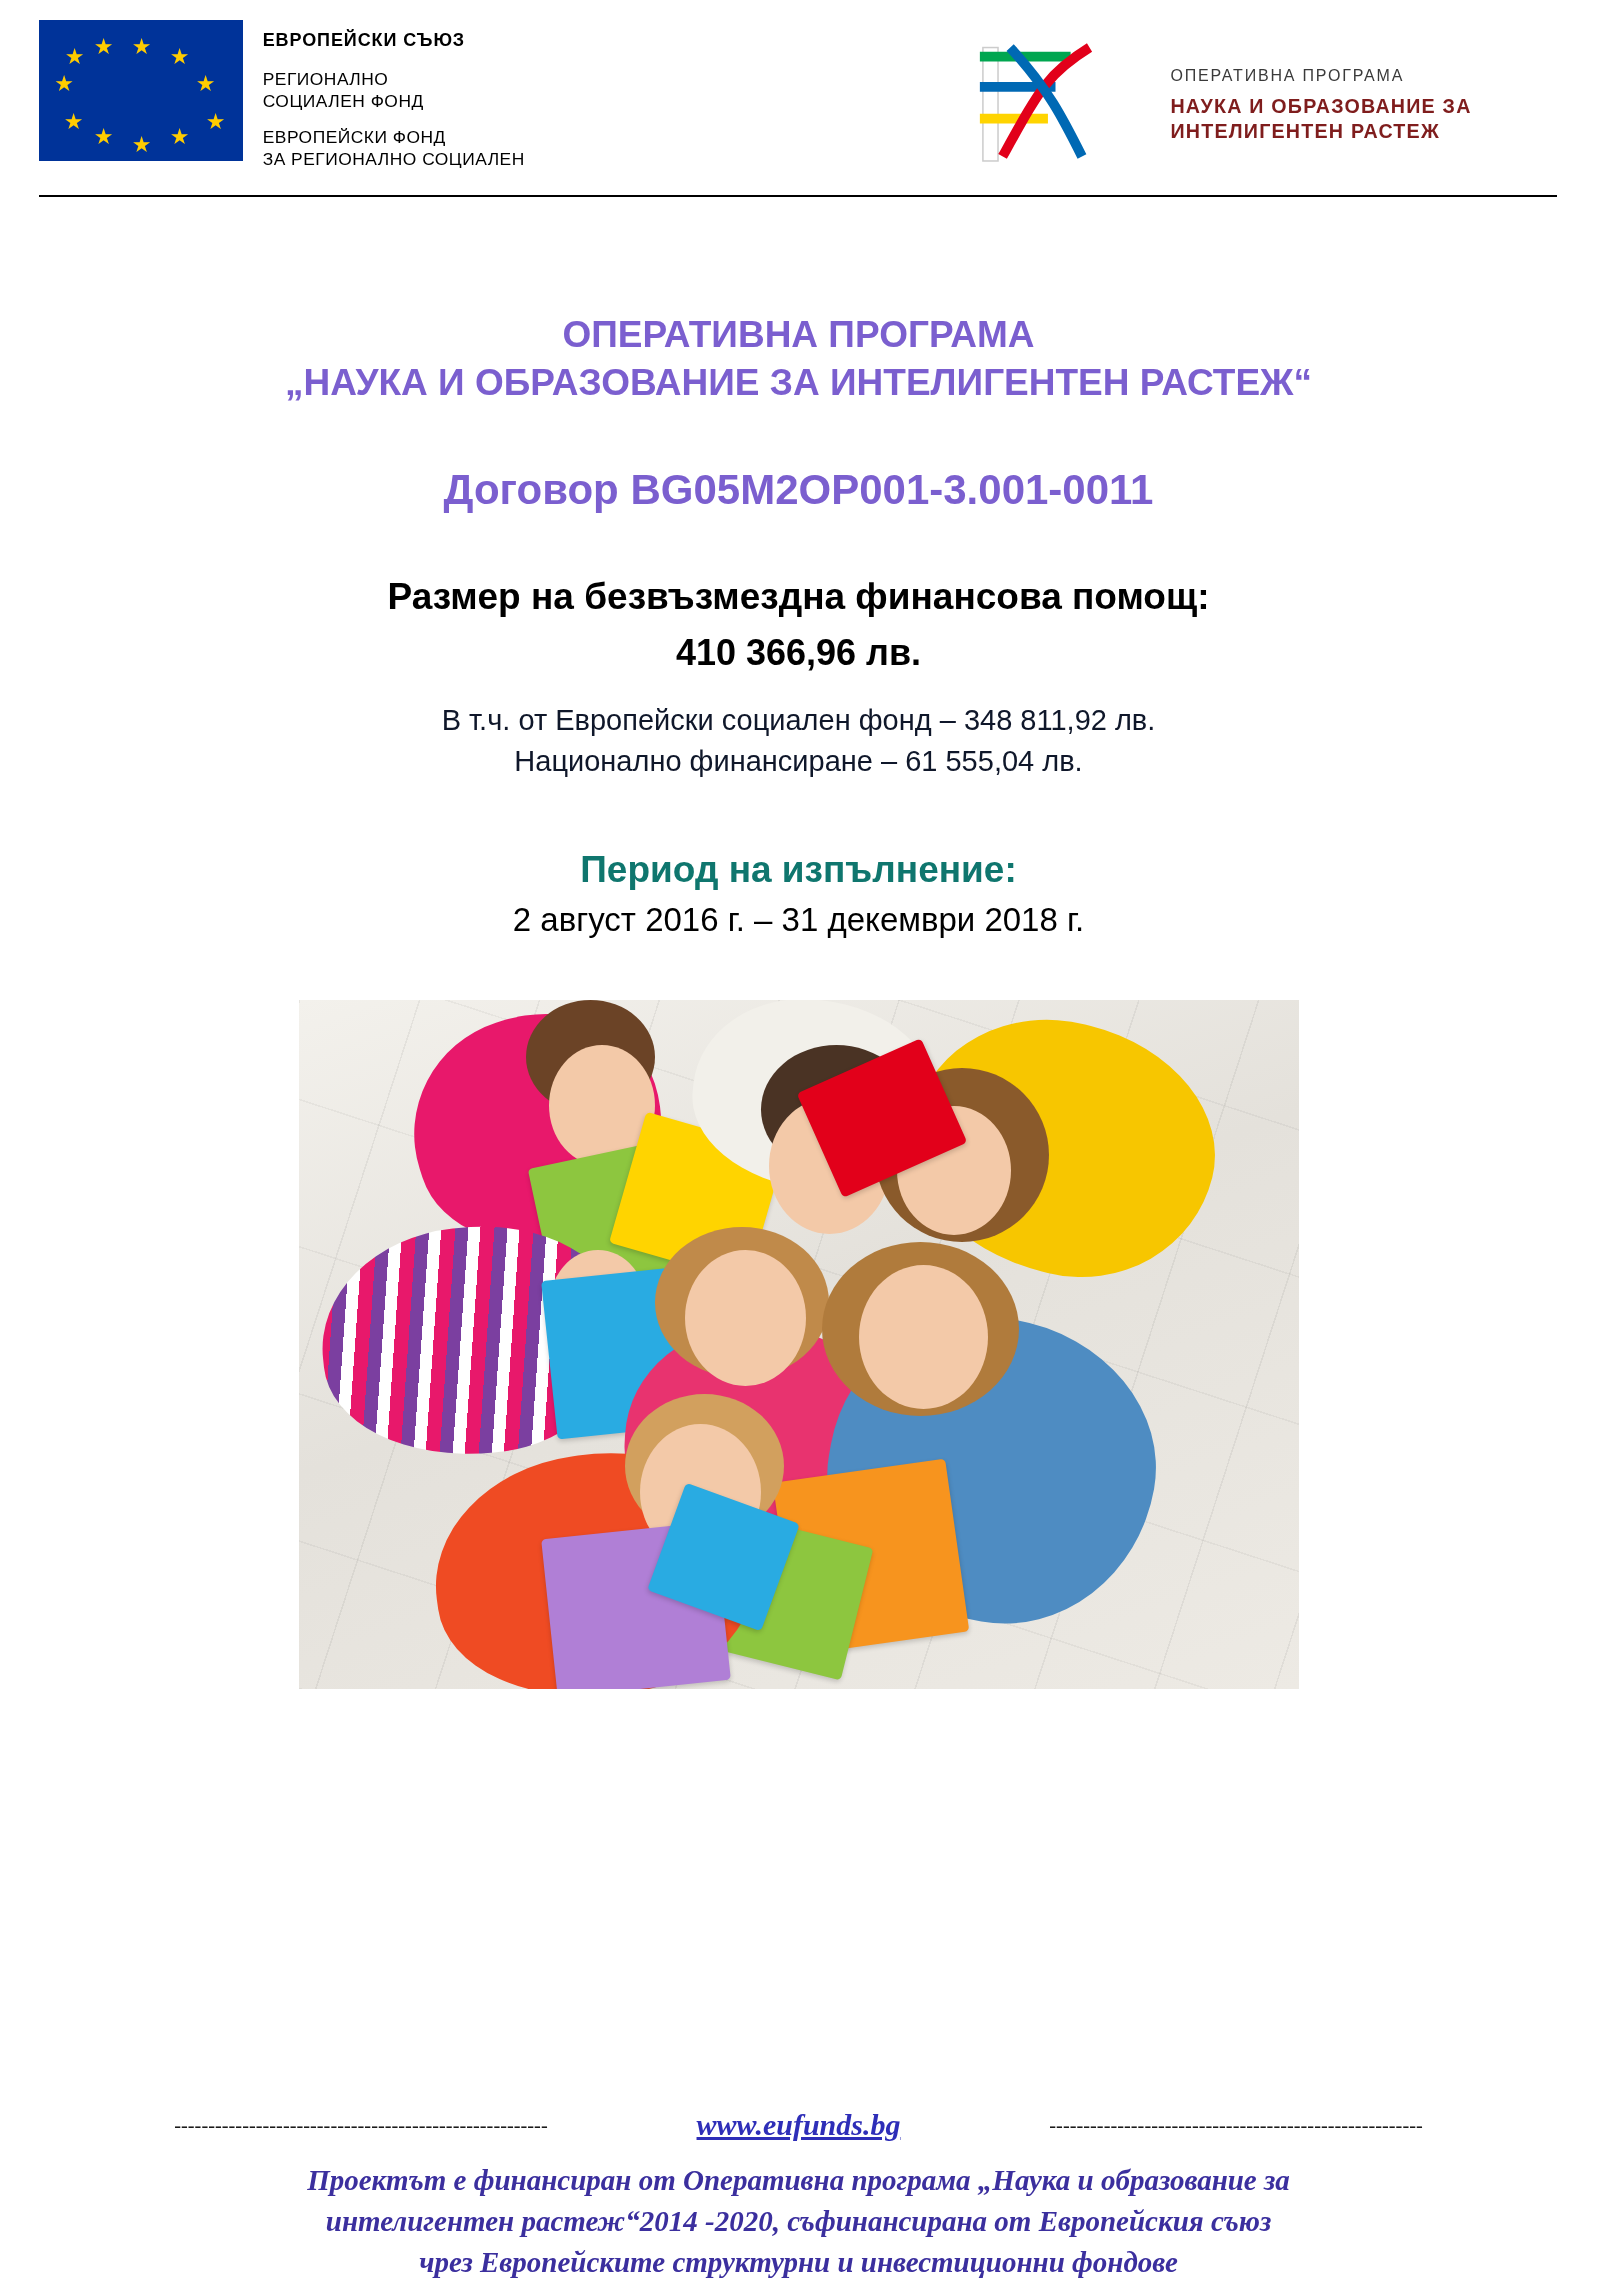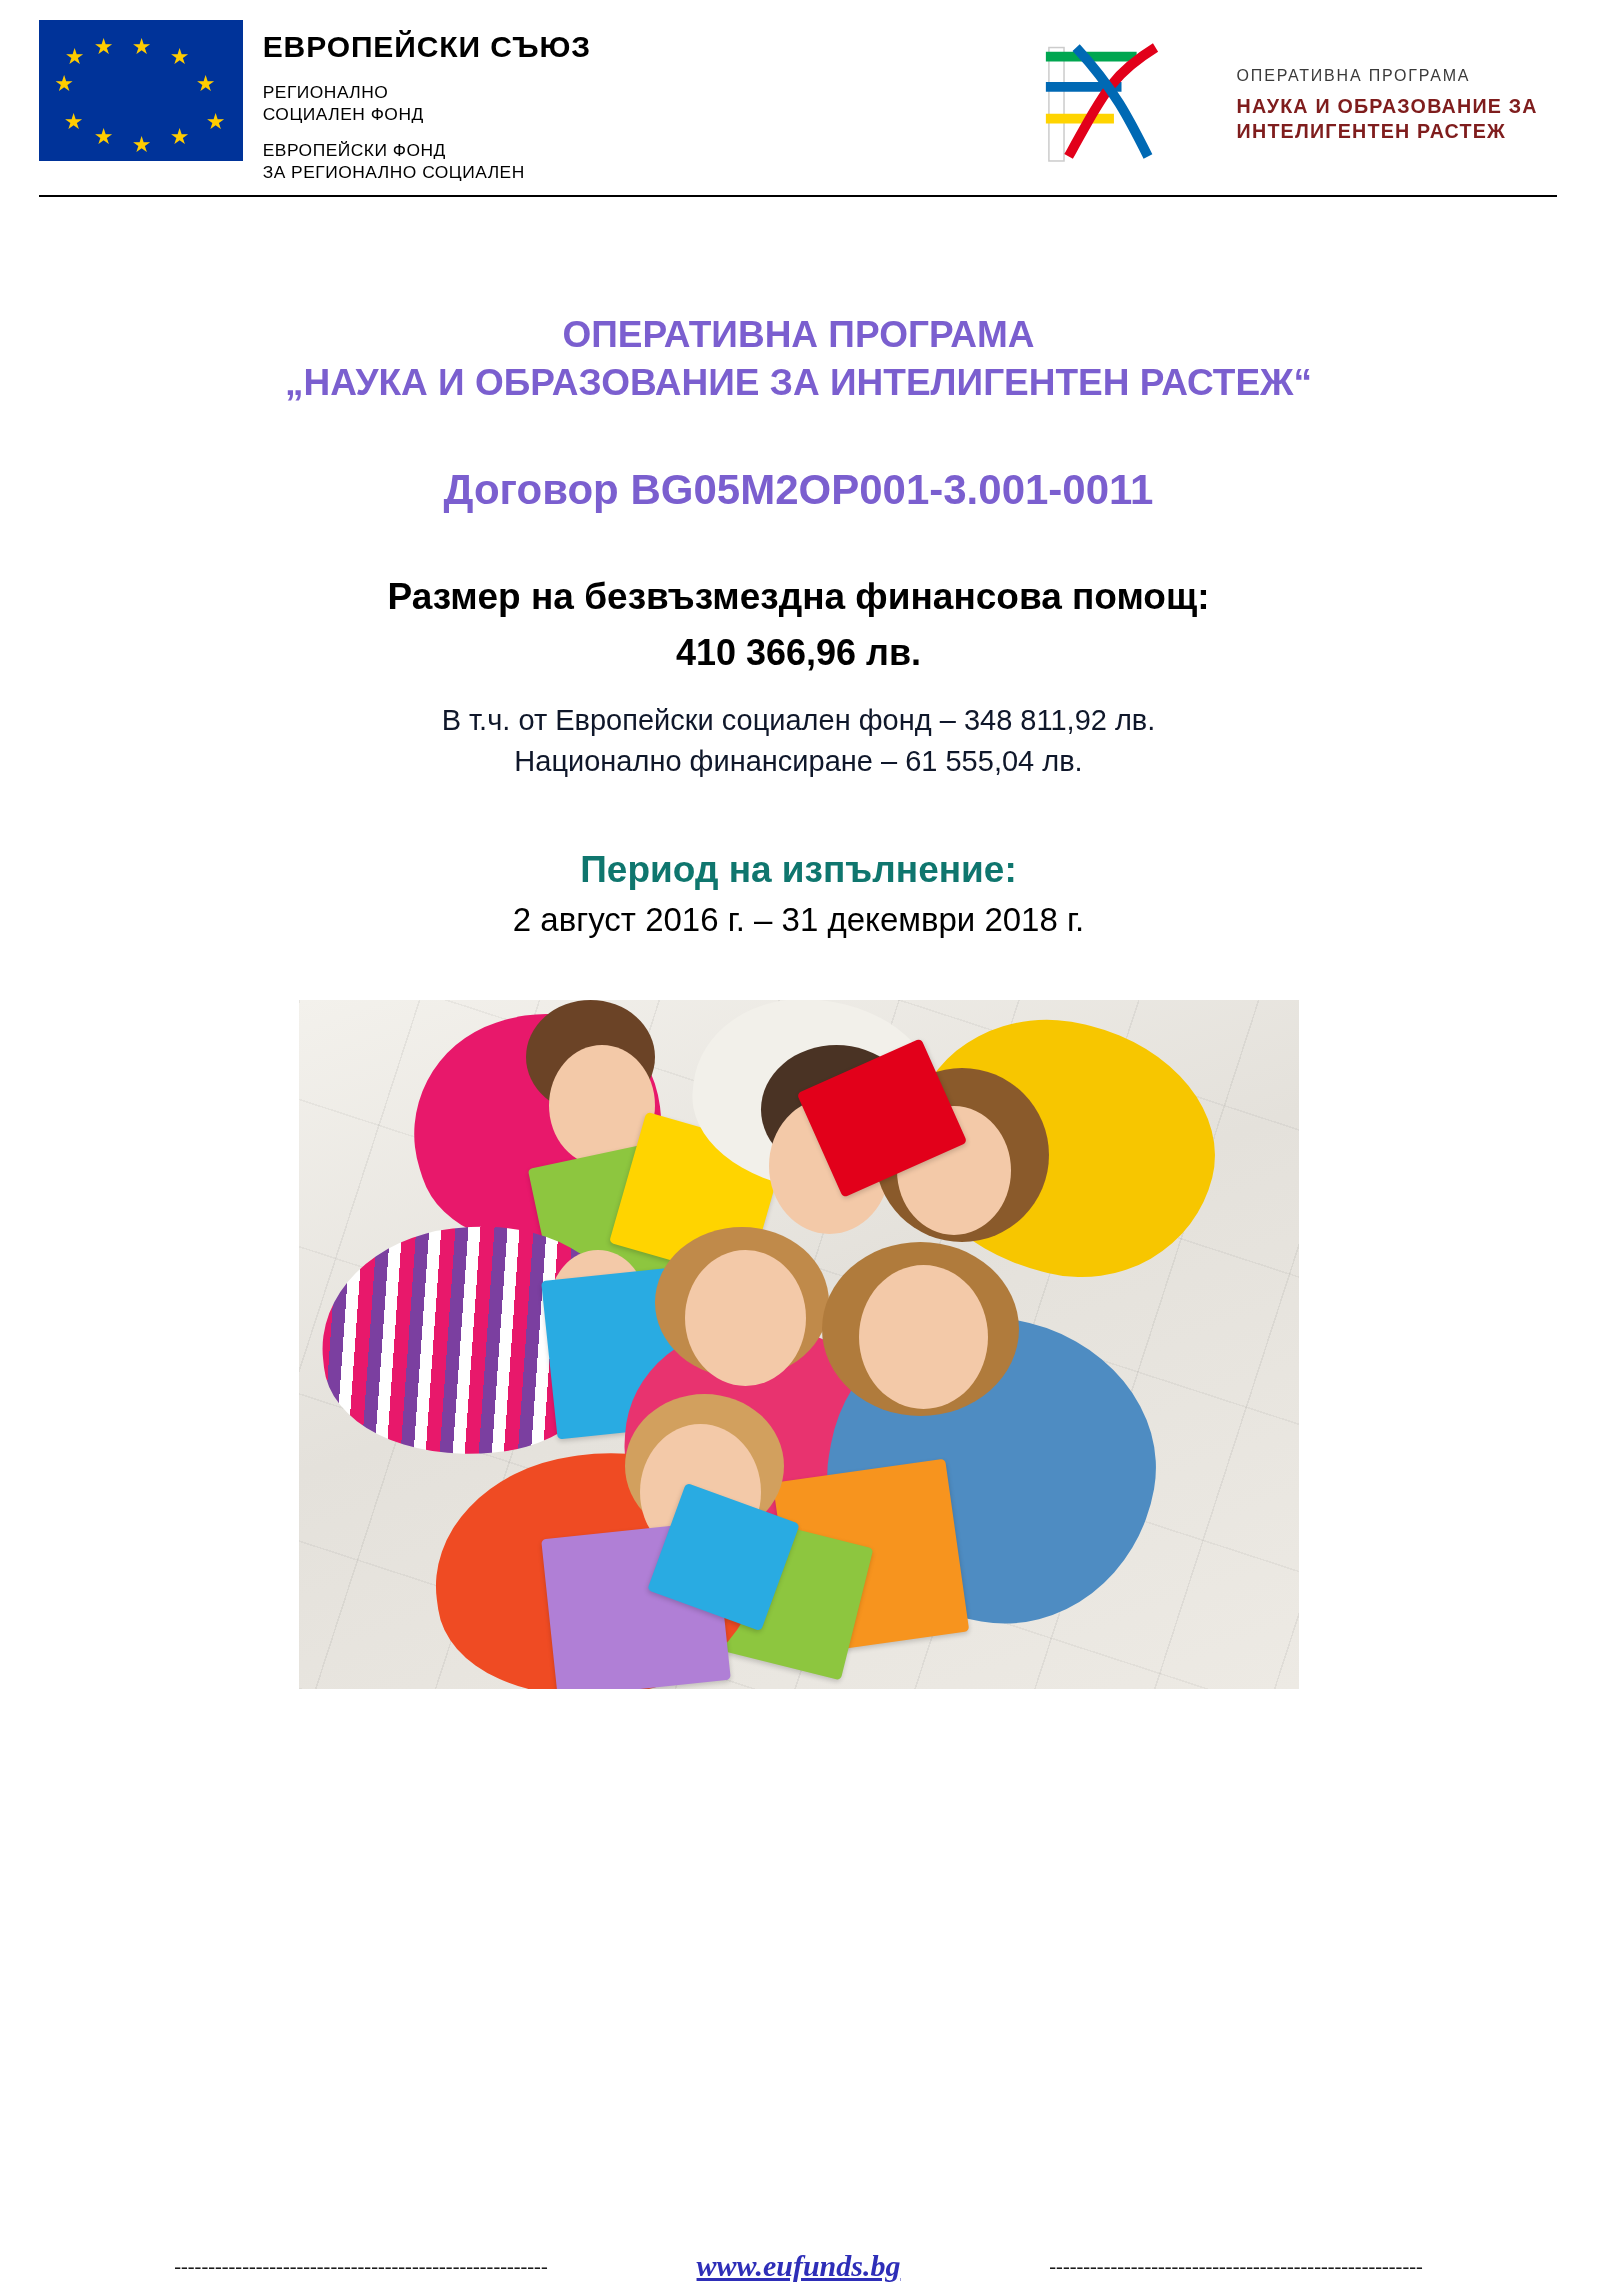--- a/index.html
+++ b/index.html
@@ -50,21 +50,21 @@
     line-height: 22px;
     width: 23px;
     height: 23px;
     text-align: center;
   }
   .eu-text {
     margin-left: 19.7px;
     padding-top: 10.6px;
   }
   .eu-title {
-    font-size: 30px;
+    font-size: 18px;
     font-weight: bold;
     letter-spacing: 0.9px;
     color: #000000;
     margin-bottom: 16.7px;
   }
   .eu-sub {
     font-size: 17.4px;
     line-height: 22px;
     letter-spacing: 0.5px;
     color: #000000;
@@ -350,16 +350,21 @@
     <div class="book" style="left:250px; top:530px; width:174px; height:159px; background:#B07FD6; transform:rotate(-6deg);"></div>
     <div class="book" style="left:364px; top:500px; width:121px; height:114px; background:#29ABE2; transform:rotate(20deg);"></div>
   </div>
 
   <div class="footer">
     <div class="site-line">
       <div class="dashes">-------------------------------------------------------</div>
       <a class="site-url" href="#">www.eufunds.bg</a>
       <div class="dashes">-------------------------------------------------------</div>
     </div>
+    <div class="footer-note">
+      <div>Проектът е  финансиран от Оперативна програма „Наука и образование за</div>
+      <div>интелигентен растеж“2014 -2020, съфинансирана от Европейския съюз</div>
+      <div>чрез Европейските структурни и инвестиционни фондове</div>
+    </div>
   </div>
 
 </div>
 
 
 </body></html>

